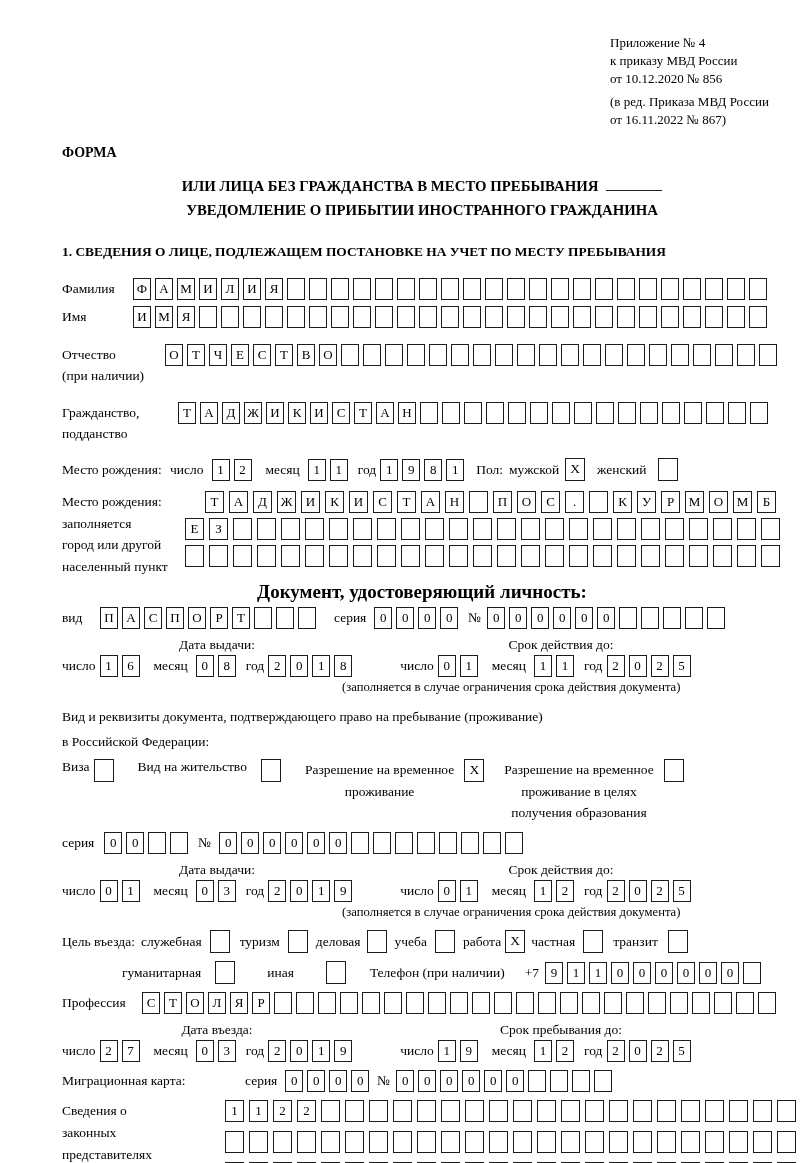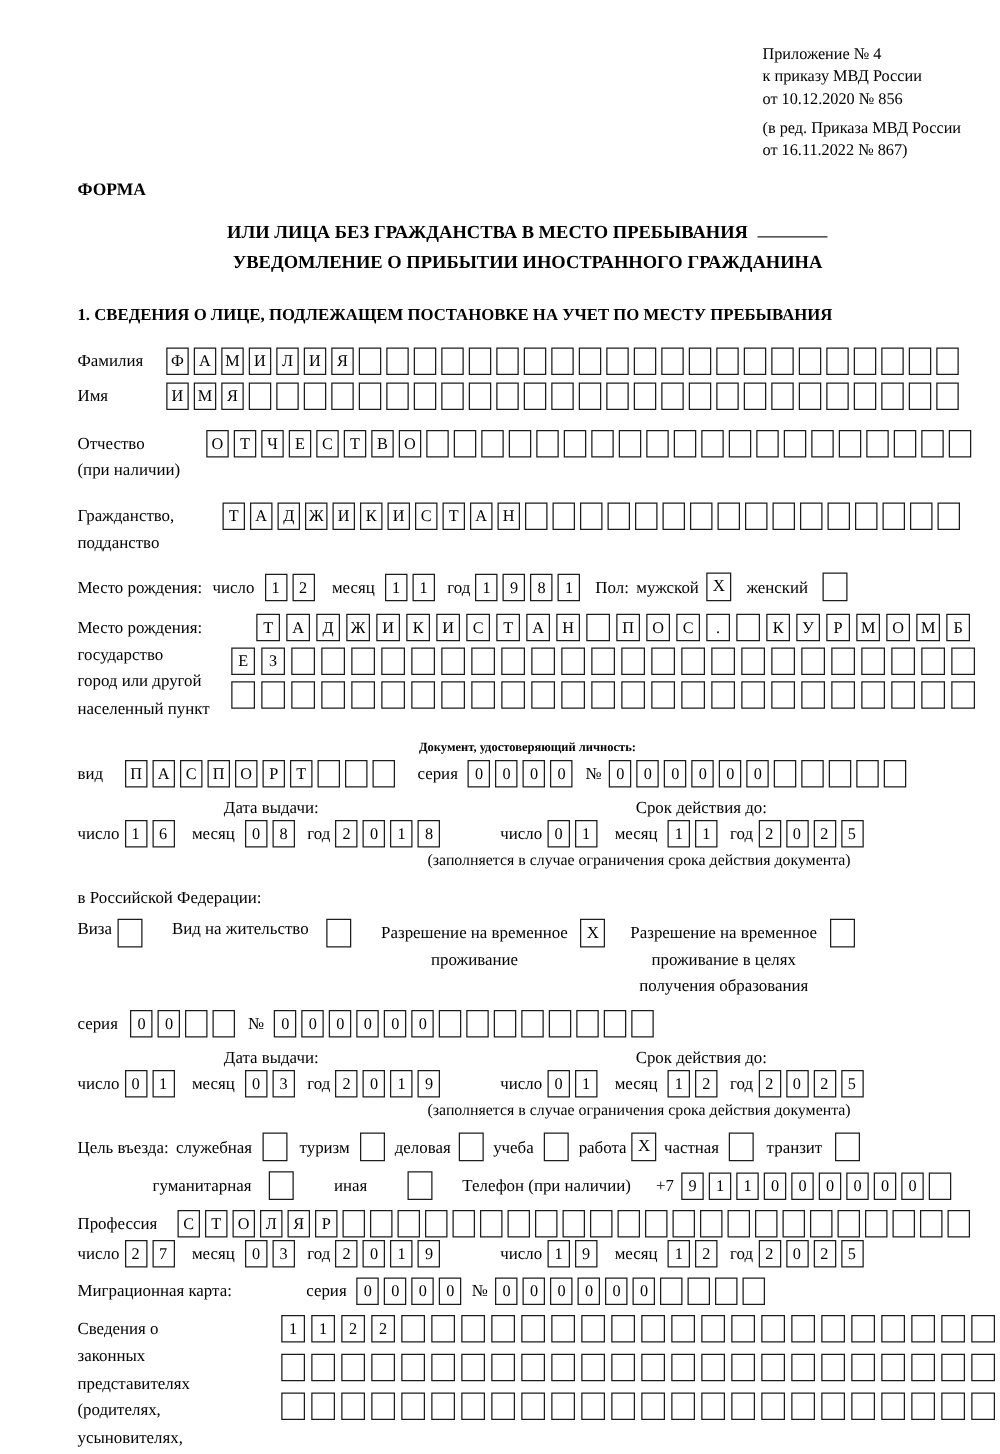--- a/index.html
+++ b/index.html
@@ -35,21 +35,21 @@
   .ml12{margin-left:12px;} .ml14{margin-left:14px;} .ml16{margin-left:32px;} .ml20{margin-left:20px;}
   .ml24{margin-left:24px;} .ml44{margin-left:44px;} .mt4{margin-top:4px;} .mt8{margin-top:8px;} .mt10{margin-top:10px;} .mt14{margin-top:14px;} .mt18{margin-top:18px;}
   .mr6{margin-right:6px;} .mr8{margin-right:8px;} .mr10{margin-right:10px;}
 
   .two-line {line-height:21px;}
   .bp {display:flex; align-items:flex-start; margin-top:10px;}
   .bp-labels {width:123px; line-height:21.5px; flex:0 0 auto;}
   .bp-rows .brow {display:flex; margin-bottom:5px;}
   .indent20 {margin-left:20px;}
 
-  .doc-heading {text-align:center; font-weight:bold; margin-top:16px; font-size:10px;}
+  .doc-heading {text-align:center; font-weight:bold; margin-top:4px; font-size:19px;}
   .dates-head {display:flex; margin-top:8px;}
   .dh-l {width:310px; text-align:center;}
   .dh-r {width:310px; text-align:center; margin-left:34px;}
   .dates-line {display:flex; align-items:center; margin-top:2px;}
   .note {font-size:12.7px; margin-top:3px; margin-left:280px;}
   .intro {margin-top:10px; line-height:1.85;}
   .opts {display:flex; align-items:flex-start; margin-top:4px;}
   .opt-label-multi {text-align:center; line-height:1.6;}
   .rep {display:flex; align-items:flex-start; margin-top:8px;}
   .rep-labels {width:163px; line-height:21.8px; flex:0 0 auto;}
@@ -244,21 +244,21 @@
     <span class="ml8">Пол:</span>
     <span class="ml6">мужской</span>
     <span class="checkbox ml6">X</span>
     <span class="ml12">женский</span>
     <span class="checkbox ml12"></span>
   </div>
 
   <div class="bp">
     <div class="bp-labels">
       <div>Место рождения:</div>
-      <div>государство</div>
+      <div>заполняется</div>
       <div>город или другой</div>
       <div>населенный пункт</div>
     </div>
     <div class="bp-rows">
       <div class="brow indent20 cells cell-lg">
           <span class="cell">Т</span>
           <span class="cell">А</span>
           <span class="cell">Д</span>
           <span class="cell">Ж</span>
           <span class="cell">И</span>
@@ -414,20 +414,21 @@
     <span class="cells ml4">
         <span class="cell">2</span>
         <span class="cell">0</span>
         <span class="cell">2</span>
         <span class="cell">5</span>
       </span>
   </div>
   <div class="note">(заполняется в случае ограничения срока действия документа)</div>
 
   <div class="intro">
+    <div>Вид и реквизиты документа, подтверждающего право на пребывание (проживание)</div>
     <div>в Российской Федерации:</div>
   </div>
 
   <div class="opts">
     <span>Виза</span>
     <span class="checkbox ml4"></span>
     <span class="ml24">Вид на жительство</span>
     <span class="checkbox ml14"></span>
     <span class="opt-label-multi ml24">
       <span>Разрешение на временное</span><br>
@@ -577,20 +578,24 @@
         <span class="cell"></span>
         <span class="cell"></span>
         <span class="cell"></span>
         <span class="cell"></span>
         <span class="cell"></span>
         <span class="cell"></span>
         <span class="cell"></span>
       </span>
   </div>
 
+  <div class="dates-head">
+    <span class="dh-l">Дата въезда:</span>
+    <span class="dh-r">Срок пребывания до:</span>
+  </div>
   <div class="dates-line">
     <span>число</span>
     <span class="cells ml4">
         <span class="cell">2</span>
         <span class="cell">7</span>
       </span>
     <span class="ml10">месяц</span>
     <span class="cells ml8">
         <span class="cell">0</span>
         <span class="cell">3</span>

